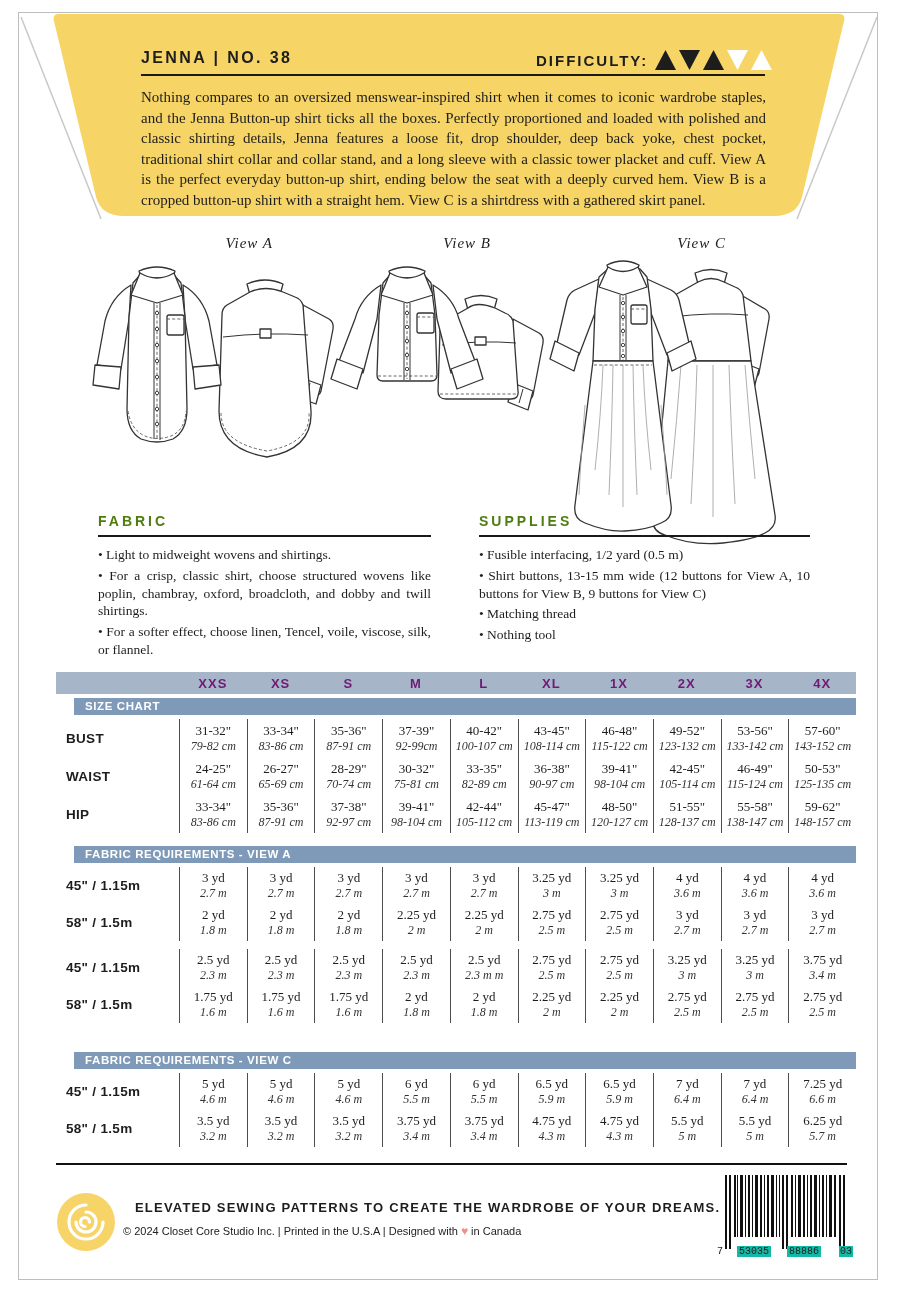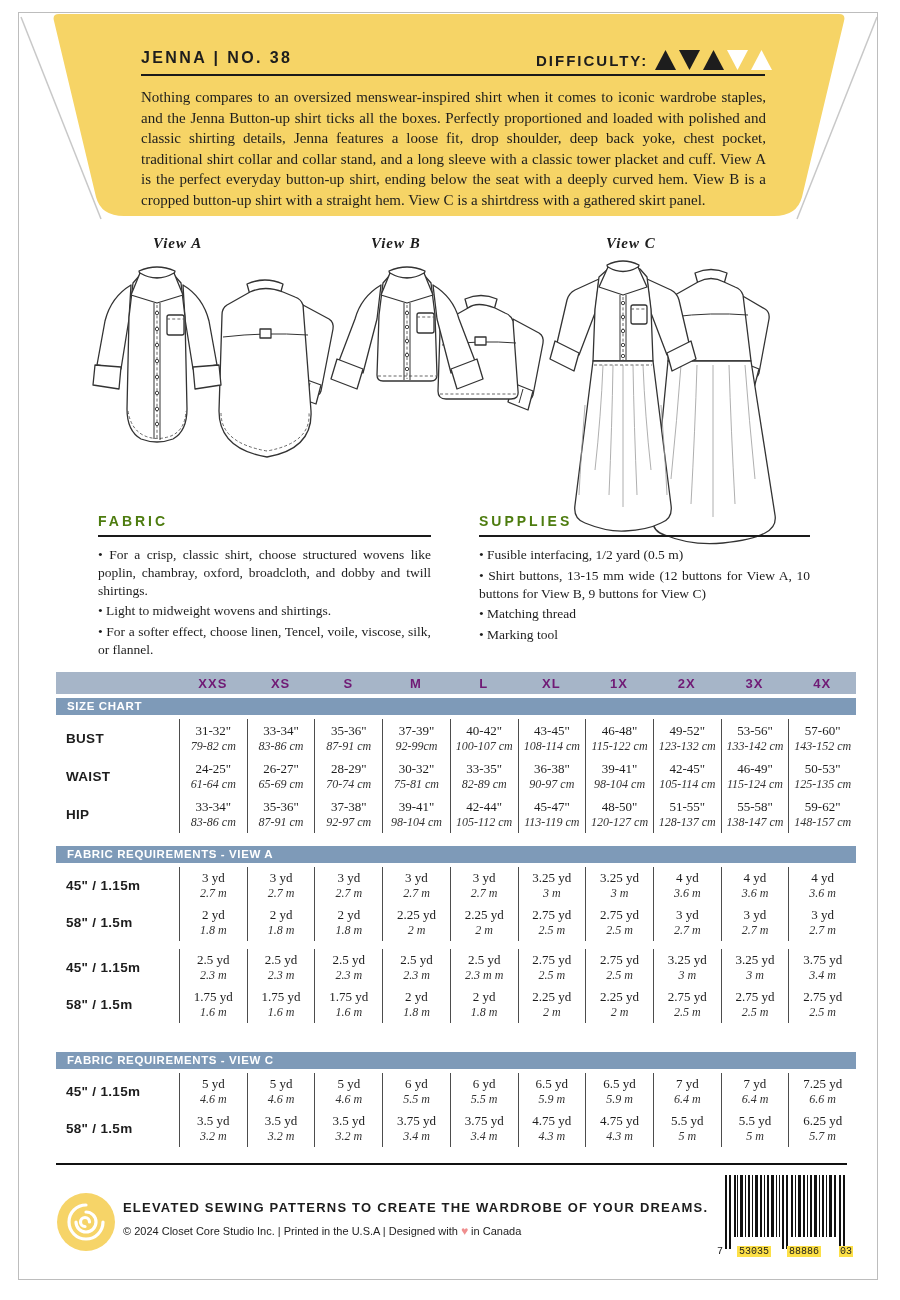--- a/index.html
+++ b/index.html
@@ -9,22 +9,22 @@
   
   .flap-svg { position:absolute; left:0; top:0; }
   .title { position:absolute; left:122px; top:36px; font-size:16px; font-weight:bold; letter-spacing:2.4px; }
   .difficulty { position:absolute; left:517px; top:36px; display:flex; align-items:center; gap:7px; }
   .diff-label { font-size:15px; font-weight:bold; letter-spacing:2px; }
   .diff-tris svg { display:block; }
   .rule-top { position:absolute; left:122px; top:61px; width:624px; height:2px; background:#1a1a1a; }
   .desc { position:absolute; left:122px; top:74px; width:625px; font-family:"Liberation Serif", serif; font-size:15px; line-height:1.37; text-align:justify; }
 
   
-  .view-label { position:absolute; top:222px; width:120px; text-align:left;
-    font-family:"Liberation Serif", serif; font-style:italic; font-weight:bold; font-size:15px; letter-spacing:1px; }
+  .view-label { position:absolute; top:222px; width:120px; text-align:right;
+    font-family:"Liberation Serif", serif; font-style:italic; font-weight:normal; font-size:15px; letter-spacing:1px; }
   .illus { position:absolute; }
   .line  { fill:#ffffff; stroke:#333333; stroke-width:1.3; stroke-linejoin:round; }
   .thin  { fill:none; stroke:#333333; stroke-width:1; }
   .dash  { fill:none; stroke:#555555; stroke-width:0.9; stroke-dasharray:3,2.2; }
   .soft  { fill:none; stroke:#9a9a9a; stroke-width:0.8; }
   .btn   { fill:#ffffff; stroke:#333333; stroke-width:0.9; }
 
   
   .sec { position:absolute; top:500px; }
   .sec h3 { font-size:14px; font-weight:600; letter-spacing:3px; color:#4d7c0f; }
@@ -32,42 +32,42 @@
   .bullets { margin-top:9px; }
   .bullet { font-family:"Liberation Serif", serif; font-size:13.5px; line-height:1.32; text-align:justify; margin-bottom:3px; }
   .sec.fabric { left:79px; width:333px; }
   .sec.supplies { left:460px; width:331px; }
 
   
   .table { position:absolute; left:37px; width:800px; }
   .sizes-row { display:flex; align-items:center; height:22px; background:var(--sizes-row-blue,#A6B5C8); margin-bottom:4px; }
   .size-col { flex:1; text-align:center; color:#701a75; font-weight:bold; font-size:13px; letter-spacing:1px; }
   .band { height:17px; line-height:17px; background:var(--band-blue,#7E9AB8); color:#fff;
-          font-size:11.5px; font-weight:bold; letter-spacing:0.6px; padding-left:11px; margin-bottom:4px; }
+          font-size:11.5px; font-weight:bold; letter-spacing:0.6px; padding-left:11px; margin-bottom:4px;margin-left:18px; }
   .tlabel { width:123px; flex:none; display:flex; align-items:center; padding-left:10px;
             font-size:13.5px; font-weight:bold; letter-spacing:0.3px; }
   .trow { display:flex; height:38px; }
   .freq .trow { height:37px; }
   .tcell { flex:1; border-left:1px solid #4d4d4d; display:flex; flex-direction:column; justify-content:center; text-align:center; }
   .imp { font-family:"Liberation Serif", serif; font-size:13px; line-height:16px; }
   .met { font-family:"Liberation Serif", serif; font-style:italic; font-size:12px; line-height:15px; color:#333; }
   .sizechart { top:659px; }
   .freq-a { top:833px; }
   .freq-b { top:936px; }
   .freq-c { top:1039px; }
 
   
   .footer-rule { position:absolute; left:37px; top:1150px; width:791px; height:2px; background:#111; }
   .logo { position:absolute; left:37px; top:1179px; }
-  .tagline { position:absolute; left:104px; top:1187px; font-size:13px; font-weight:bold; letter-spacing:1.2px; }
+  .tagline { position:absolute; left:116px; top:1187px; font-size:13px; font-weight:bold; letter-spacing:1.2px; }
   .copyright { position:absolute; left:104px; top:1211px; font-size:11px; color:#222; }
   .heart { color:var(--heart-pink,#EF8E8E); font-size:12px; }
   .url { position:absolute; left:120px; top:1229px; font-size:16px; font-weight:bold; letter-spacing:0.3px;margin-top:42px; }
   .barcode { position:absolute; left:702px; top:1162px; width:126px; height:86px; }
-  .bc-d { position:absolute; font-family:"Liberation Mono", monospace; font-size:10px; background:#fde047; padding:0 2px; bottom:4px; }
+  .bc-d { position:absolute; font-family:"Liberation Mono", monospace; font-size:10px; background:#14b8a6; padding:0 2px; bottom:4px; }
   .bc-d:nth-child(1) { left:-4px; padding:0; background:none; }
   .bc-d:nth-child(2) { left:16px; }
   .bc-d:nth-child(3) { left:66px; }
   .bc-d:nth-child(4) { right:-6px; padding:0 1px; }
 </style>
 </head>
 <body>
 
 <div class="page">
 
@@ -195,34 +195,34 @@
       <path class="line" d="M42,106 L24,250 Q22,264 34,268 Q56,277 74,276 Q96,275 110,268 Q122,264 120,250 L102,106 Z"></path>
       <path class="dash" d="M43,110 L101,110"></path>
       <path class="soft" d="M52,110 Q50,160 44,215 M62,110 Q61,170 58,240 M72,110 L72,252 M82,110 Q83,170 86,240 M92,110 Q94,160 100,215 M34,150 Q30,200 28,240 M110,150 Q114,200 116,240"></path>
     </g>
   </svg>
 
   <div class="sec fabric">
     <h3>FABRIC</h3>
     <div class="sec-rule"></div>
     <div class="bullets">
+        <div class="bullet">• Light to midweight wovens and shirtings.</div>
         <div class="bullet">• For a crisp, classic shirt, choose structured wovens like poplin, chambray, oxford, broadcloth, and dobby and twill shirtings.</div>
-        <div class="bullet">• Light to midweight wovens and shirtings.</div>
         <div class="bullet">• For a softer effect, choose linen, Tencel, voile, viscose, silk, or flannel.</div>
       </div>
   </div>
 
   <div class="sec supplies">
     <h3>SUPPLIES</h3>
     <div class="sec-rule"></div>
     <div class="bullets">
         <div class="bullet">• Fusible interfacing, 1/2 yard (0.5 m)</div>
         <div class="bullet">• Shirt buttons, 13-15 mm wide (12 buttons for View A, 10 buttons for View B, 9 buttons for View C)</div>
         <div class="bullet">• Matching thread</div>
-        <div class="bullet">• Marking tool</div>
+        <div class="bullet">• Nothing tool</div>
       </div>
   </div>
 
   <div class="table sizechart">
     <div class="sizes-row">
       <div class="tlabel"></div>
     <div class="size-col">XXS</div>
         <div class="size-col">XS</div>
         <div class="size-col">S</div>
         <div class="size-col">M</div>

